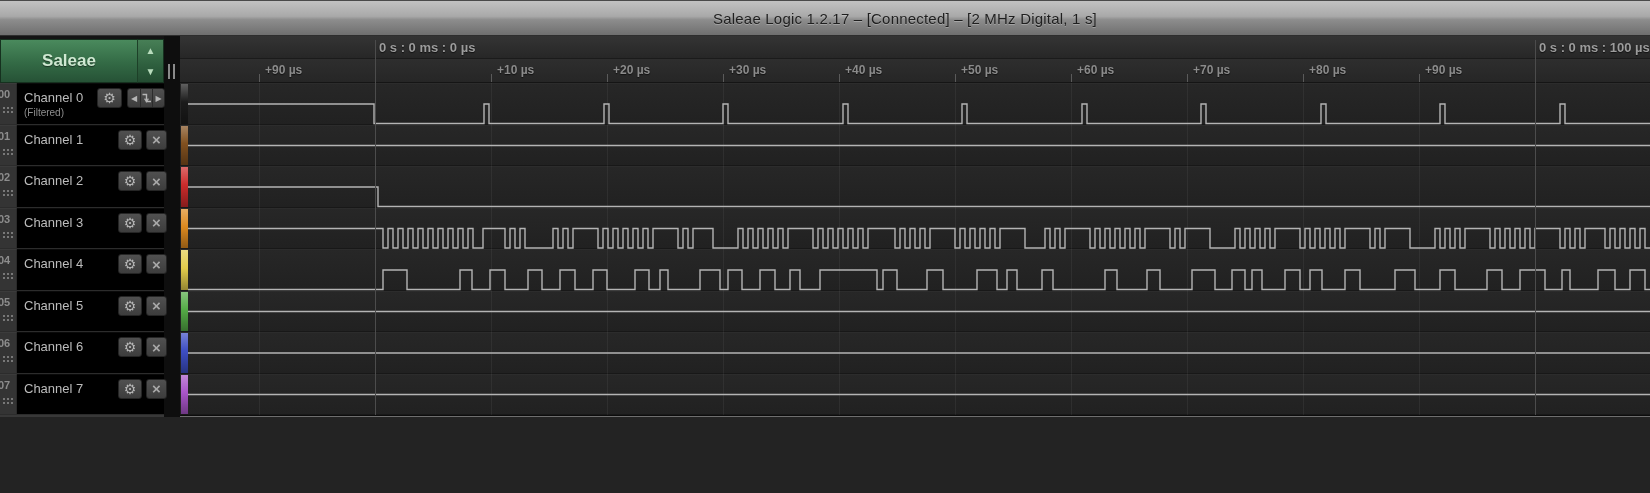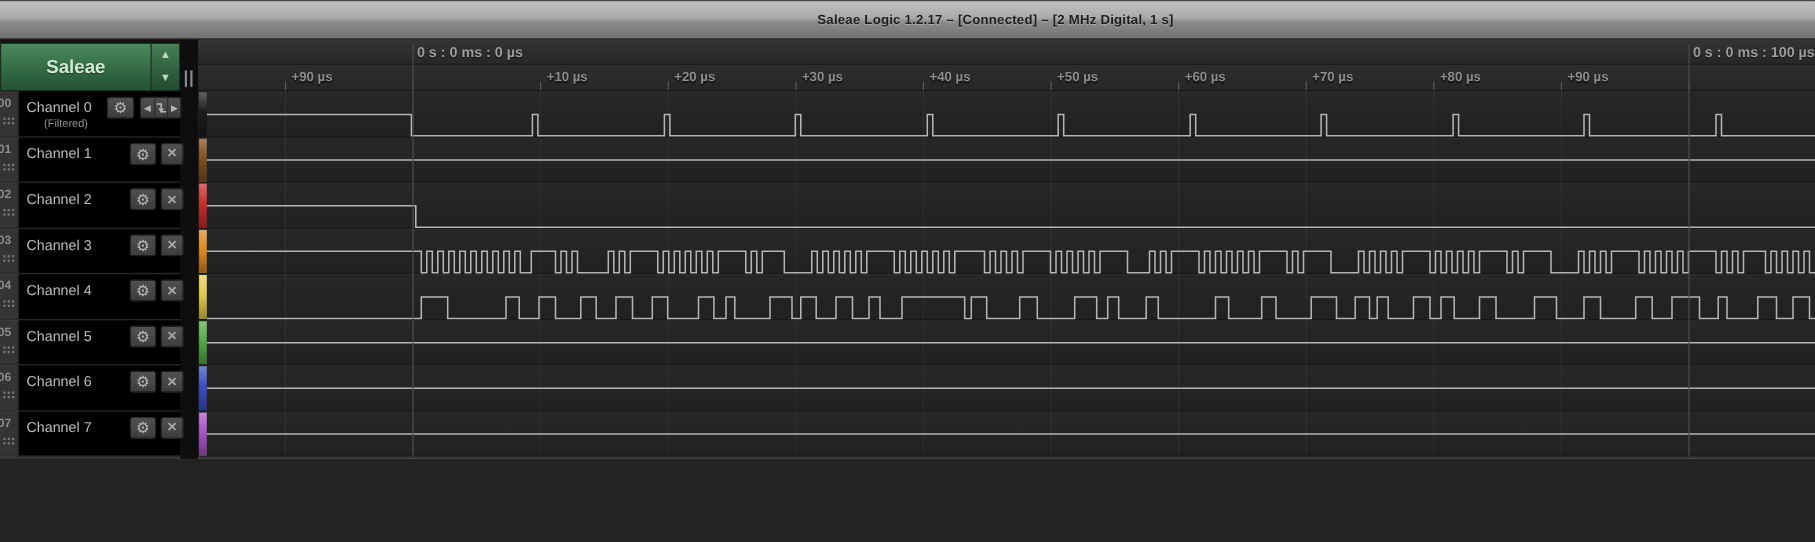--- a/index.html
+++ b/index.html
@@ -10,21 +10,21 @@
     -webkit-font-smoothing:antialiased;
   }
   
   .titlebar {
     position:absolute; left:0; top:0; width:1650px; height:36px;
     background:linear-gradient(180deg,#c2c2c2 0%,#a9a9a9 45%,#8d8d8d 55%,#6f6f6f 100%);
     border-top:1px solid #4a4a4a; border-bottom:1px solid #2e2e2e;
     display:flex; align-items:center; justify-content:center;
   }
   .titlebar span {
-    font-size:12px; font-weight:bold; color:#1f1f1f; letter-spacing:.2px;
+    font-size:15px; font-weight:normal; color:#1f1f1f; letter-spacing:.2px;
     padding-left:160px; text-shadow:0 1px 0 rgba(255,255,255,.25);
   }
   
   .start-wrap { position:absolute; left:0; top:36px; width:168px; height:47px; background:#141414; padding-top:3px; display:flex; }
   .start-button {
     width:138px; height:44px; cursor:pointer;
     background:linear-gradient(180deg,#4a8a5d 0%,#336a45 55%,#265236 100%);
     border:1px solid #16311f; border-right:1px solid #1d4028;
     display:flex; align-items:center; justify-content:center;
   }
@@ -62,21 +62,21 @@
   .scroll-grip { position:absolute; left:183px; top:87px; width:4px; height:34px; border-left:1px solid #9a9a9a; border-right:1px solid #9a9a9a; }
   svg.waves { position:absolute; left:0; top:83px; }
   
   .panel { position:absolute; left:0; top:83px; width:164px; height:351px; background:#000000; }
   .num-col { position:absolute; left:0; top:0; width:17px; height:351px; background:#343434; border-right:1px solid #2a2a2a; }
   .ch-row { position:absolute; left:0; width:164px; border-bottom:1px solid #2c2c2c; box-shadow:inset 0 1px 0 rgba(255,255,255,.04); }
   .ch-num { position:absolute; left:-2px; top:5px; font-size:11px; font-weight:bold; color:#8d8d8d; }
   .ch-handle { position:absolute; left:3px; top:24px; width:2px; height:2px; background:#787878; cursor:grab;
     box-shadow:4px 0 0 #787878, 8px 0 0 #787878, 0 4px 0 #787878, 4px 4px 0 #787878, 8px 4px 0 #787878; }
   .ch-name { position:absolute; left:24px; top:7px; font-size:13px; color:#bcbcbc; }
-  .ch-note { position:absolute; left:40px; top:24px; font-size:10px; color:#8f8f8f; }
+  .ch-note { position:absolute; left:24px; top:24px; font-size:10px; color:#8f8f8f; }
   .chbtn {
     position:absolute; top:5px; height:20px; border-radius:3px; cursor:pointer;
     background:linear-gradient(180deg,#505050,#3d3d3d); border:1px solid #252525;
     color:#b5b5b5; display:flex; align-items:center; justify-content:center;
   }
   .gearbtn { font-size:14px; }
   .xbtn { font-size:15px; font-weight:bold; color:#a8a8a8; }
   .btn-group { position:absolute; top:5px; height:20px; border-radius:3px; background:linear-gradient(180deg,#505050,#3d3d3d); border:1px solid #252525; display:flex; }
   .seg { width:12px; display:flex; align-items:center; justify-content:center; color:#b5b5b5; font-size:8px; cursor:pointer; }
   .seg + .seg { border-left:1px solid #2c2c2c; }

